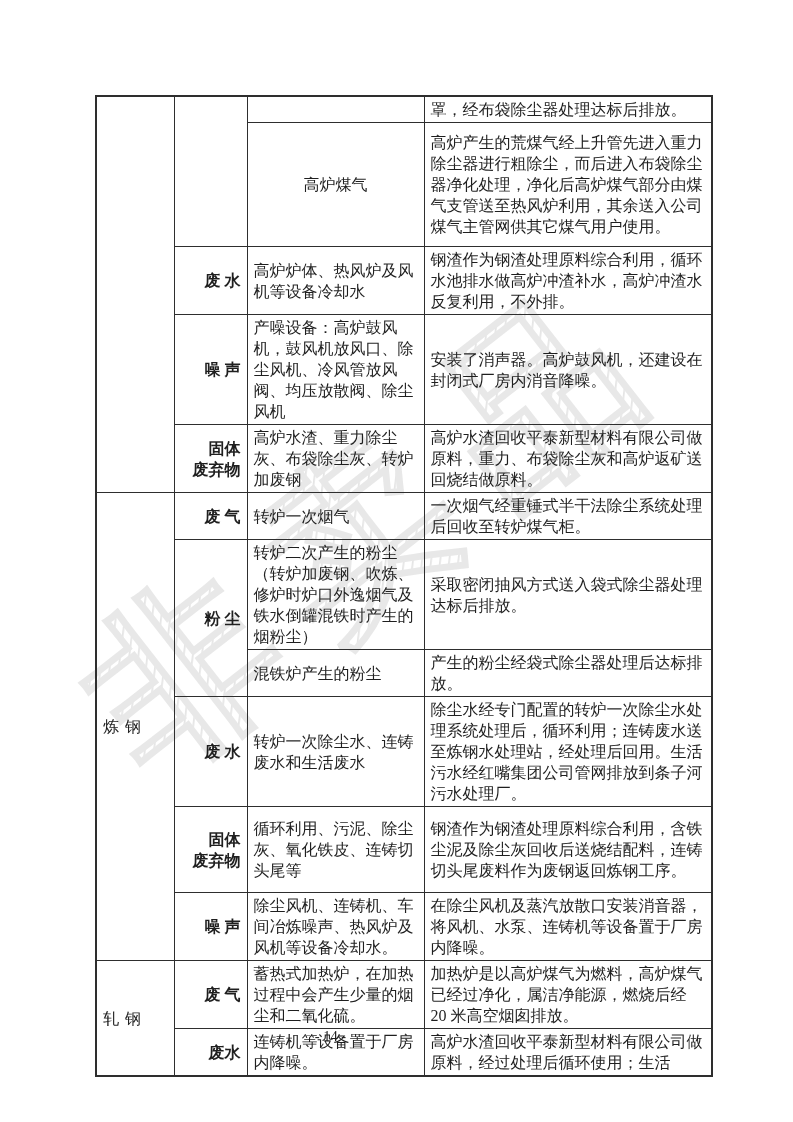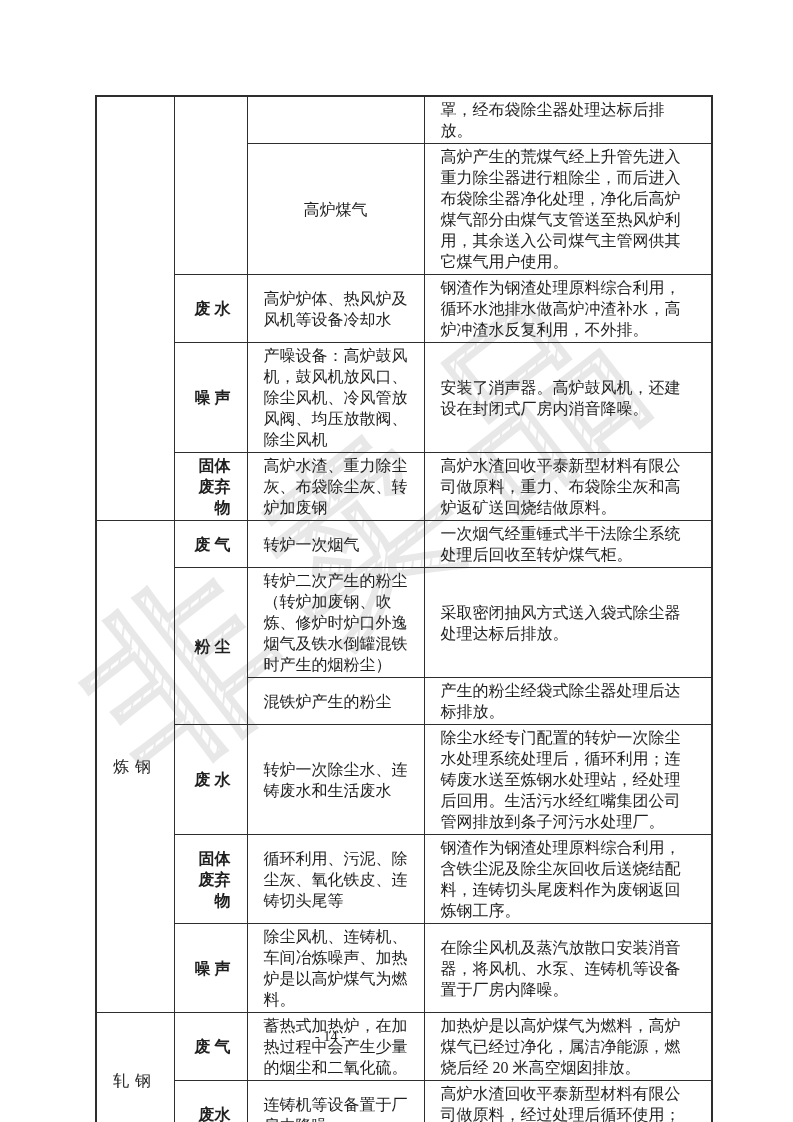--- a/index.html
+++ b/index.html
@@ -23,21 +23,21 @@
     width:616px;
     border-collapse:collapse;
     table-layout:fixed;
     border:2px solid #2e2e2e;
   }
   table.report td {
     border:1px solid #2e2e2e;
     font-size:16px;
     line-height:21px;
     vertical-align:middle;
-    padding:2px 16px;
+    padding:2px 6px;
     overflow:hidden;
   }
   td.c-process {
     text-align:left;
     padding:2px 2px;
     letter-spacing:1px;
   }
   td.c-category {
     text-align:right;
     padding:2px 2px;
@@ -137,21 +137,21 @@
       <td class="c-measure">除尘水经专门配置的转炉一次除尘水处理系统处理后，循环利用；连铸废水送至炼钢水处理站，经处理后回用。生活污水经红嘴集团公司管网排放到条子河污水处理厂。</td>
     </tr>
     <tr style="height:86px">
       <td class="c-category">固体
 废弃物</td>
       <td class="c-source">循环利用、污泥、除尘灰、氧化铁皮、连铸切头尾等</td>
       <td class="c-measure">钢渣作为钢渣处理原料综合利用，含铁尘泥及除尘灰回收后送烧结配料，连铸切头尾废料作为废钢返回炼钢工序。</td>
     </tr>
     <tr style="height:58px">
       <td class="c-category">噪 声</td>
-      <td class="c-source">除尘风机、连铸机、车间冶炼噪声、加热炉是以高炉煤气为燃料。</td>
+      <td class="c-source">除尘风机、连铸机、车间冶炼噪声、热风炉及风机等设备冷却水。</td>
       <td class="c-measure">在除尘风机及蒸汽放散口安装消音器，将风机、水泵、连铸机等设备置于厂房内降噪。</td>
     </tr>
 
     <tr style="height:64px">
       <td class="c-process" rowspan="2">轧 钢</td>
       <td class="c-category">废 气</td>
       <td class="c-source">蓄热式加热炉，在加热过程中会产生少量的烟尘和二氧化硫。</td>
       <td class="c-measure">加热炉是以高炉煤气为燃料，高炉煤气已经过净化，属洁净能源，燃烧后经 20 米高空烟囱排放。</td>
     </tr>
     <tr style="height:42px">

